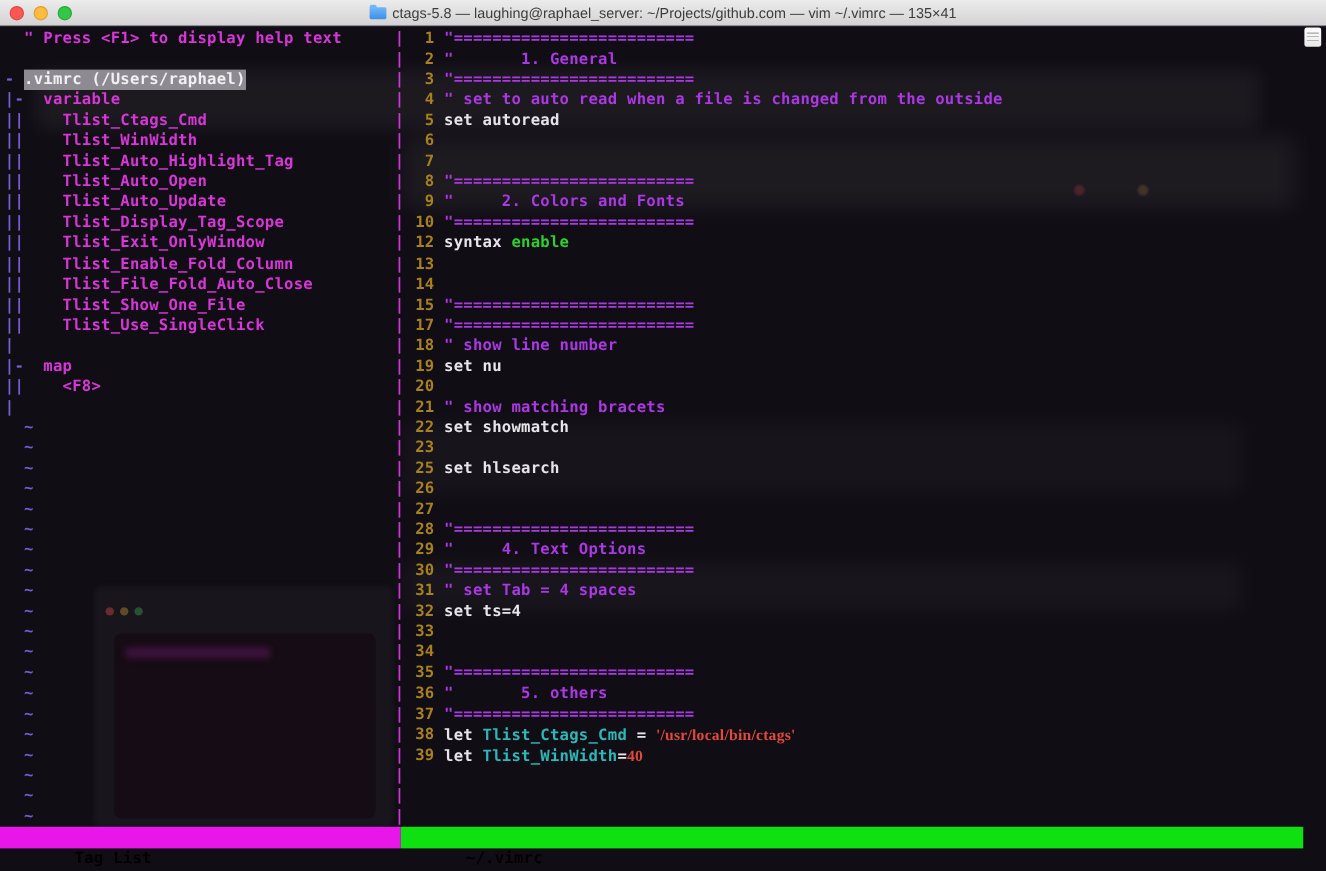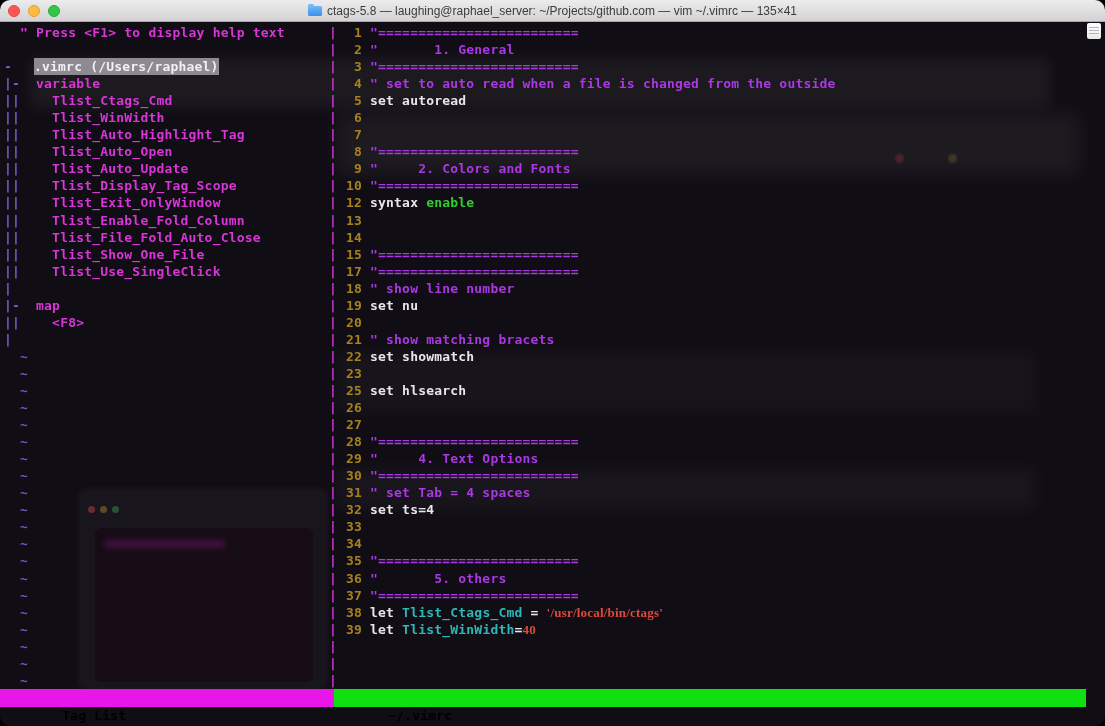--- a/index.html
+++ b/index.html
@@ -1,18 +1,18 @@
 <!DOCTYPE html>
 <html style="--terminal_bg: #100d14; --foreground: #e8e5ea; --comment: #ab38e4; --tag: #d836d8; --line_number: #a8811c; --green: #2ed02e; --cyan: #2cb8b8; --red: #e0493c; --nontext: #6f5bd6; --fold_column: #7a5fd0; --divider: #cf36d8; --file_highlight_bg: #8e8a92; --status_taglist_bg: #e816e8; --status_vimrc_bg: #0fe00f;"><head>
 <meta charset="utf-8">
 <style>
   html,body{margin:0;padding:0;background:#000;}
   body{width:1105px;height:726px;overflow:hidden;position:relative;
        font-family:"DejaVu Sans Mono",monospace;}
-  .window{position:absolute;inset:0;border-radius:10px;overflow:hidden;}
+  .window{position:absolute;inset:0;border-radius:0;overflow:hidden;}
 
   
   .titlebar{position:absolute;left:0;top:0;width:100%;height:22px;
     background:linear-gradient(#ececec,#d4d2d4);
     border-bottom:1px solid #a8a6a8;box-sizing:border-box;}
   .traffic{position:absolute;left:8px;top:5px;display:flex;gap:8px;}
   .tl{width:12px;height:12px;border-radius:50%;display:inline-block;box-sizing:border-box;}
   .tl.red{background:#fc5753;border:1px solid #df4744;}
   .tl.yellow{background:#fdbc40;border:1px solid #de9f34;}
   .tl.green{background:#33c748;border:1px solid #27aa35;}
@@ -52,21 +52,21 @@
     box-shadow:inset 0 -9px 0 -3px rgba(255,255,255,0);}
   .doc-icon::before{content:"";position:absolute;left:2px;top:4px;width:10px;height:8px;
     background:repeating-linear-gradient(#b6b6b6 0 1px,transparent 1px 3px);}
 
   
   .trow,.erow{display:flex;height:17.05px;line-height:17.05px;white-space:pre;}
   #taglist-pane{position:absolute;left:4px;top:2px;width:326px;}
   .fold{display:inline-block;width:16px;color:var(--fold_column,#7a5fd0);white-space:pre;}
   .tl-tag{color:var(--tag,#d836d8);white-space:pre;}
   .tl-comment{color:var(--tag,#d836d8);white-space:pre;}
-  .tl-file{color:#f2f0f4;background:var(--file_highlight_bg,#8e8a92);white-space:pre;margin-left:14px;}
+  .tl-file{color:#f2f0f4;background:var(--file_highlight_bg,#8e8a92);white-space:pre;}
   .tilde{color:var(--nontext,#6f5bd6);white-space:pre;}
 
   #divider{position:absolute;left:329px;top:2px;margin:0;
     line-height:17.05px;color:var(--divider,#cf36d8);white-space:pre;
     font-family:inherit;font-size:inherit;font-weight:inherit;letter-spacing:0;}
 
   #editor-pane{position:absolute;left:340px;top:2px;width:746px;}
   .lnum{display:inline-block;width:22px;margin-right:8px;text-align:right;
     color:var(--line_number,#a8811c);flex:none;}
   .lbody{white-space:pre;}

